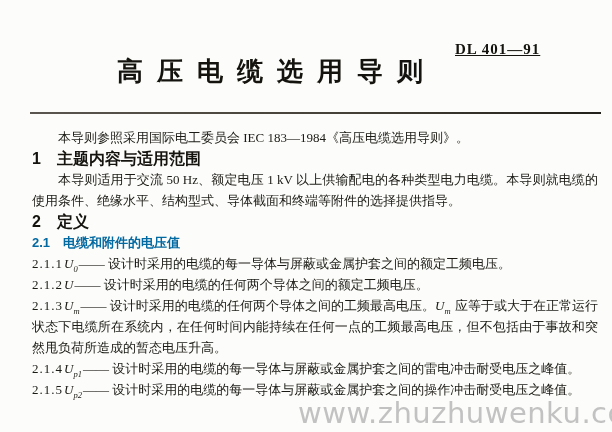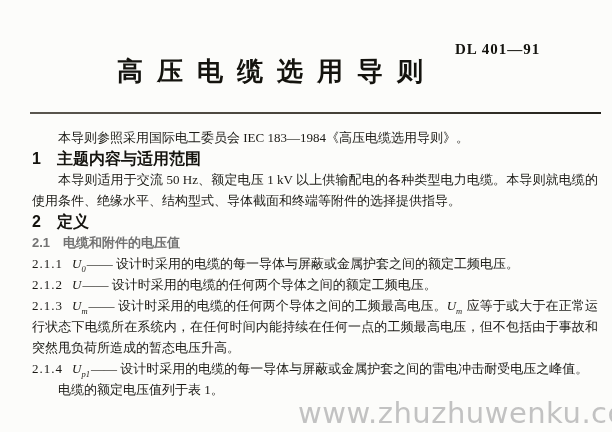--- a/index.html
+++ b/index.html
@@ -12,21 +12,21 @@
   .std-type{
     position:absolute;left:139px;top:13px;
     font-family:"Liberation Sans",sans-serif;font-weight:bold;
     font-size:17px;line-height:20px;letter-spacing:2px;
     color:#14130e;white-space:nowrap;
   }
   .std-num{
     position:absolute;left:455px;top:41px;
     font-family:"Liberation Serif",serif;font-weight:bold;
     font-size:15px;line-height:17px;letter-spacing:1px;
-    color:#14130e;white-space:nowrap;
+    color:#14130e;white-space:nowrap;text-decoration:underline;
   }
   .doc-title{
     position:absolute;left:117px;top:59px;
     font-family:"Liberation Sans",sans-serif;font-weight:bold;
     font-size:26px;line-height:24px;letter-spacing:14px;
     color:#14130e;white-space:nowrap;
   }
   .rule{
     position:absolute;left:30px;right:11px;top:112px;height:2px;
     background:linear-gradient(to right,#5a564f,#454138 55%,#22201a);
@@ -41,24 +41,24 @@
   }
   .content p{margin:0;}
   .indent{text-indent:2em;}
   .just{text-align:justify;}
   .sec{
     font-family:"Liberation Sans",sans-serif;font-weight:bold;
     font-size:16px;line-height:21px;margin:6px 0 2px 0;color:#14130e;
   }
   .subsec{
     font-family:"Liberation Sans",sans-serif;font-weight:bold;
-    font-size:13px;line-height:21px;margin:0;color:#737373;
+    font-size:13px;line-height:21px;margin:0;color:#0369a1;
   }
   .def{text-align:justify;}
-  .def .num{margin-right:9px;letter-spacing:1px;}
+  .def .num{margin-right:1px;letter-spacing:1px;}
   .sym{
     font-family:"Liberation Serif",serif;font-style:italic;
     margin-right:1px;
   }
   .sym sub{font-size:8.5px;font-style:italic;line-height:0;}
   
   .watermark{
     position:absolute;left:298px;top:397px;z-index:1;
     font-family:"DejaVu Sans",sans-serif;font-weight:normal;
     font-size:29px;line-height:32px;letter-spacing:0.5px;
@@ -90,17 +90,17 @@
     <p class="subsec">2.1　电缆和附件的电压值</p>
 
     <p class="def"><span class="num">2.1.1</span><i class="sym"><span>U</span><sub>0</sub></i><span>—— 设计时采用的电缆的每一导体与屏蔽或金属护套之间的额定工频电压。</span></p>
 
     <p class="def"><span class="num">2.1.2</span><i class="sym"><span>U</span><sub></sub></i><span>—— 设计时采用的电缆的任何两个导体之间的额定工频电压。</span></p>
 
     <p class="def"><span class="num">2.1.3</span><i class="sym"><span>U</span><sub>m</sub></i><span>—— 设计时采用的电缆的任何两个导体之间的工频最高电压。</span><i class="sym"><span>U</span><sub>m</sub></i><span> 应等于或大于在正常运行状态下电缆所在系统内，在任何时间内能持续在任何一点的工频最高电压，但不包括由于事故和突然甩负荷所造成的暂态电压升高。</span></p>
 
     <p class="def"><span class="num">2.1.4</span><i class="sym"><span>U</span><sub>p1</sub></i><span>—— 设计时采用的电缆的每一导体与屏蔽或金属护套之间的雷电冲击耐受电压之峰值。</span></p>
 
+    <p class="def"><span class="num">2.1.5</span><i class="sym"><span>U</span><sub>p2</sub></i><span>—— 设计时采用的电缆的每一导体与屏蔽或金属护套之间的操作冲击耐受电压之峰值。</span></p>
 
-    <p class="indent">电缆的额定电压值列于表 1。</p>
 
   </div>
 </div>
 
 </body></html>

